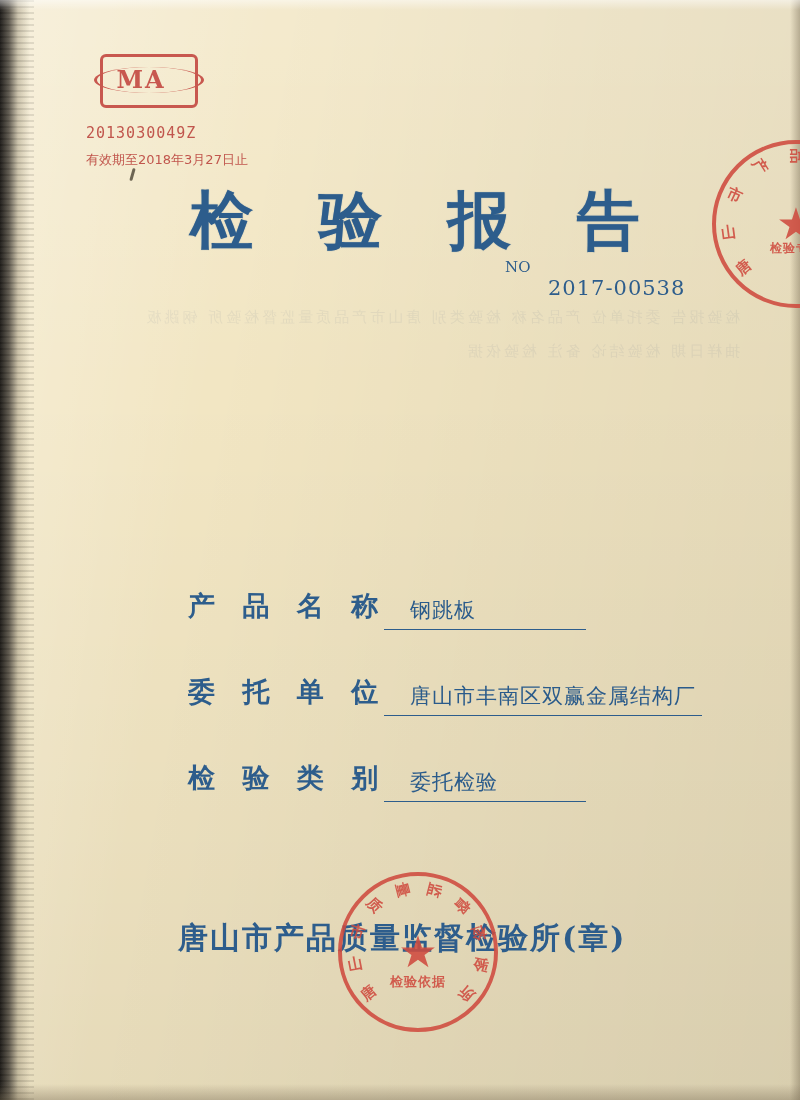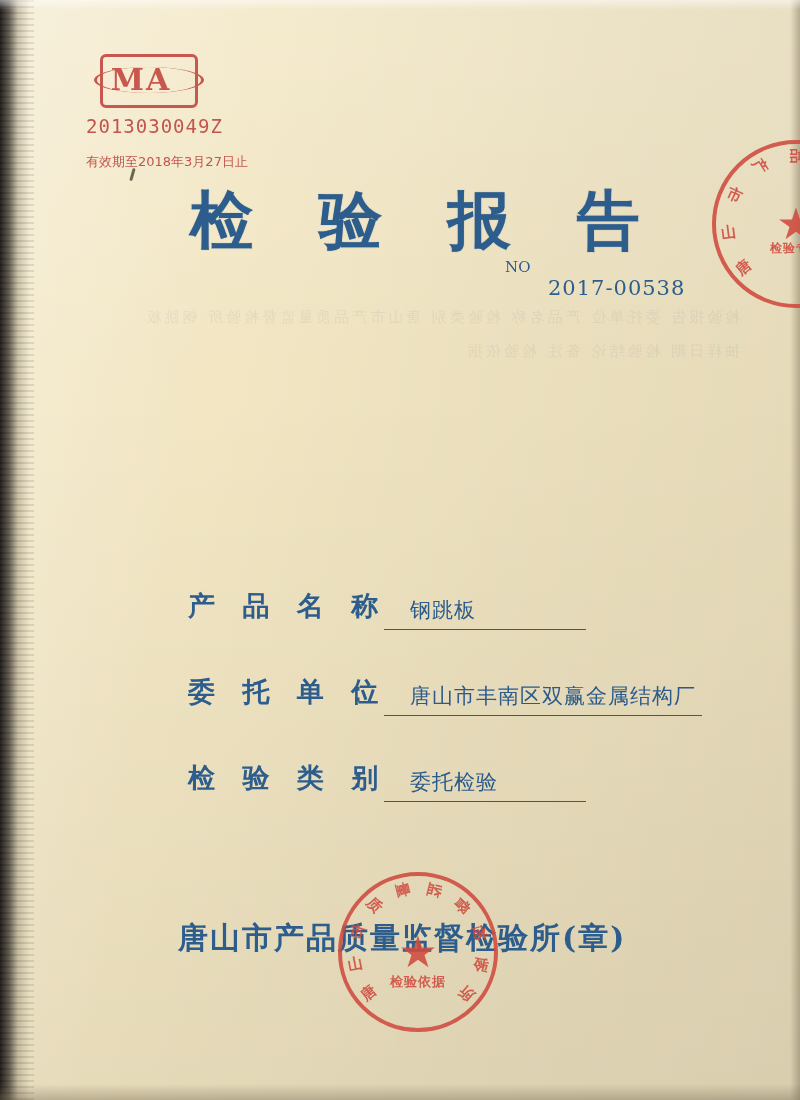--- a/index.html
+++ b/index.html
@@ -102,33 +102,33 @@
     box-sizing: border-box;
   }
   .ma-text {
     position: absolute;
     left: 0; top: 0;
     width: 76px; height: 48px;
     line-height: 46px;
     text-align: center;
     font-family: "DejaVu Serif", "Liberation Serif", serif;
     font-weight: bold;
-    font-size: 30px;
+    font-size: 24px;
     letter-spacing: 2px;
     color: #c8584f;
   }
   .ma-code {
-    margin-top: 7px;
+    margin-top: 16px;
     font-family: "DejaVu Sans Mono", "Liberation Mono", monospace;
-    font-size: 19px;
+    font-size: 15px;
     letter-spacing: 1px;
     color: #c1564d;
   }
   .ma-valid {
-    margin-top: 16px;
+    margin-top: 9px;
     font-size: 13px;
     letter-spacing: 0px;
     color: #c1564d;
   }
 
   
   .title {
     position: absolute;
     left: 190px; top: 178px;
     font-family: "DejaVu Serif", "Liberation Serif", serif;

